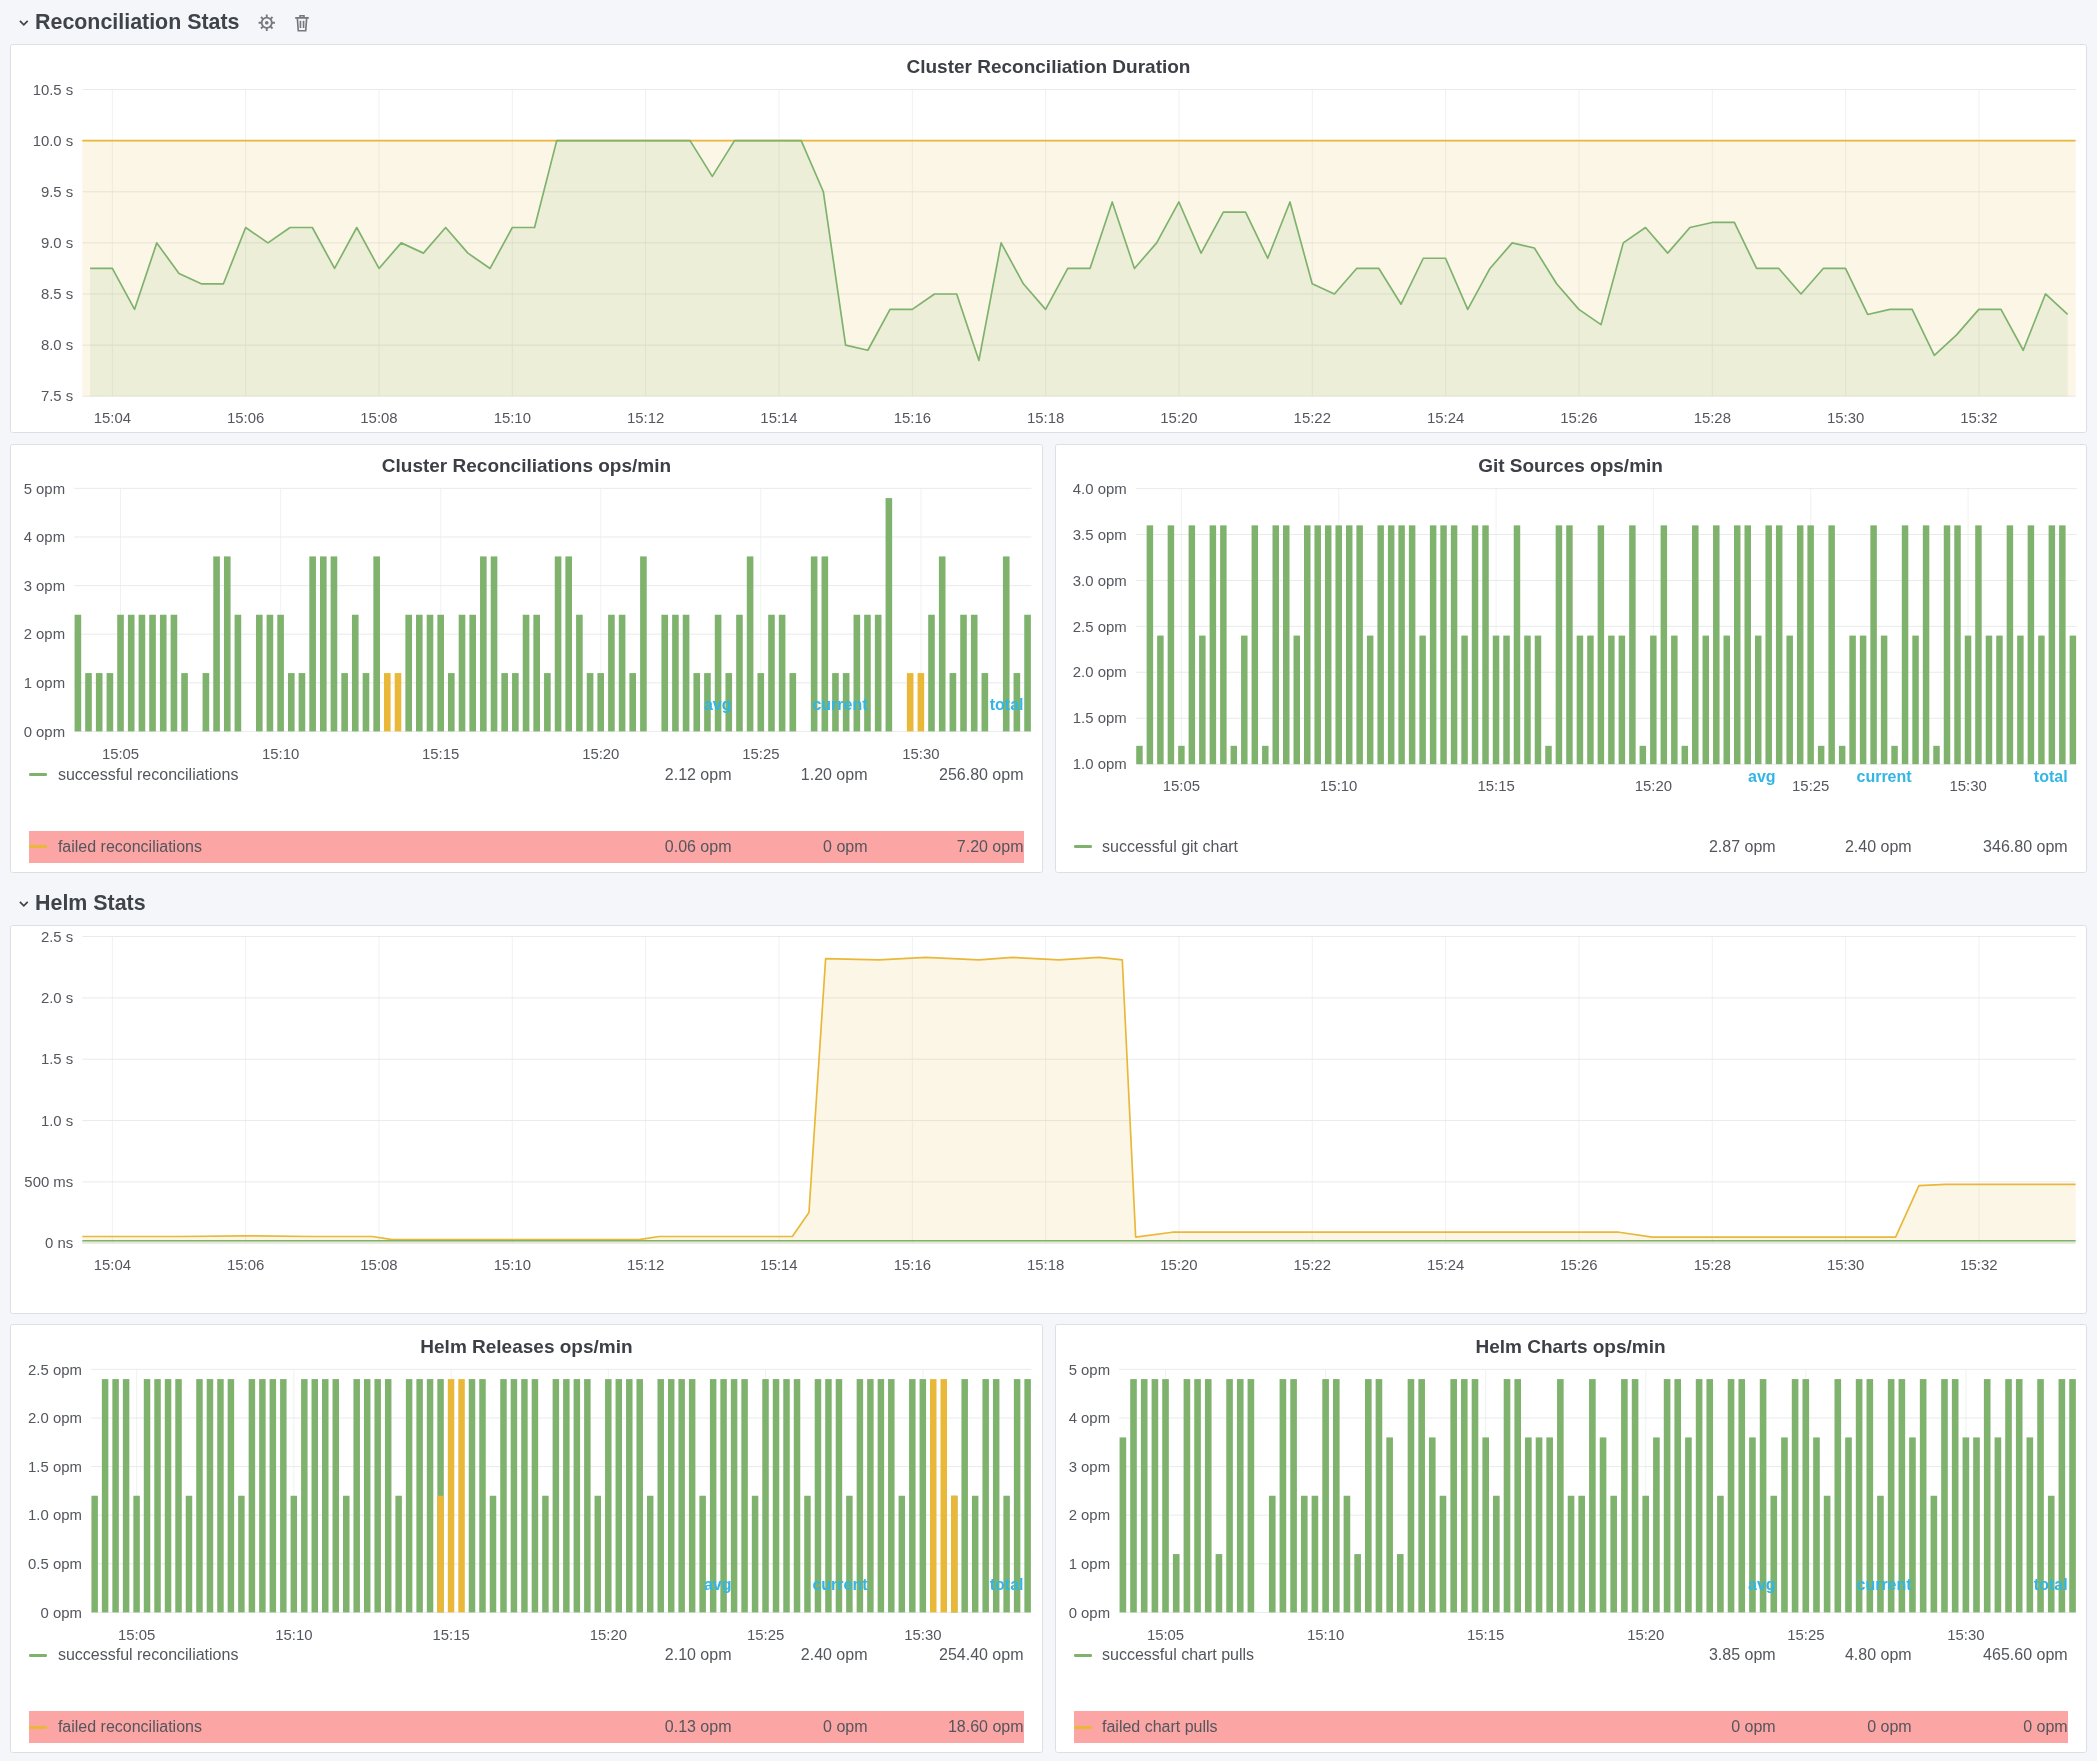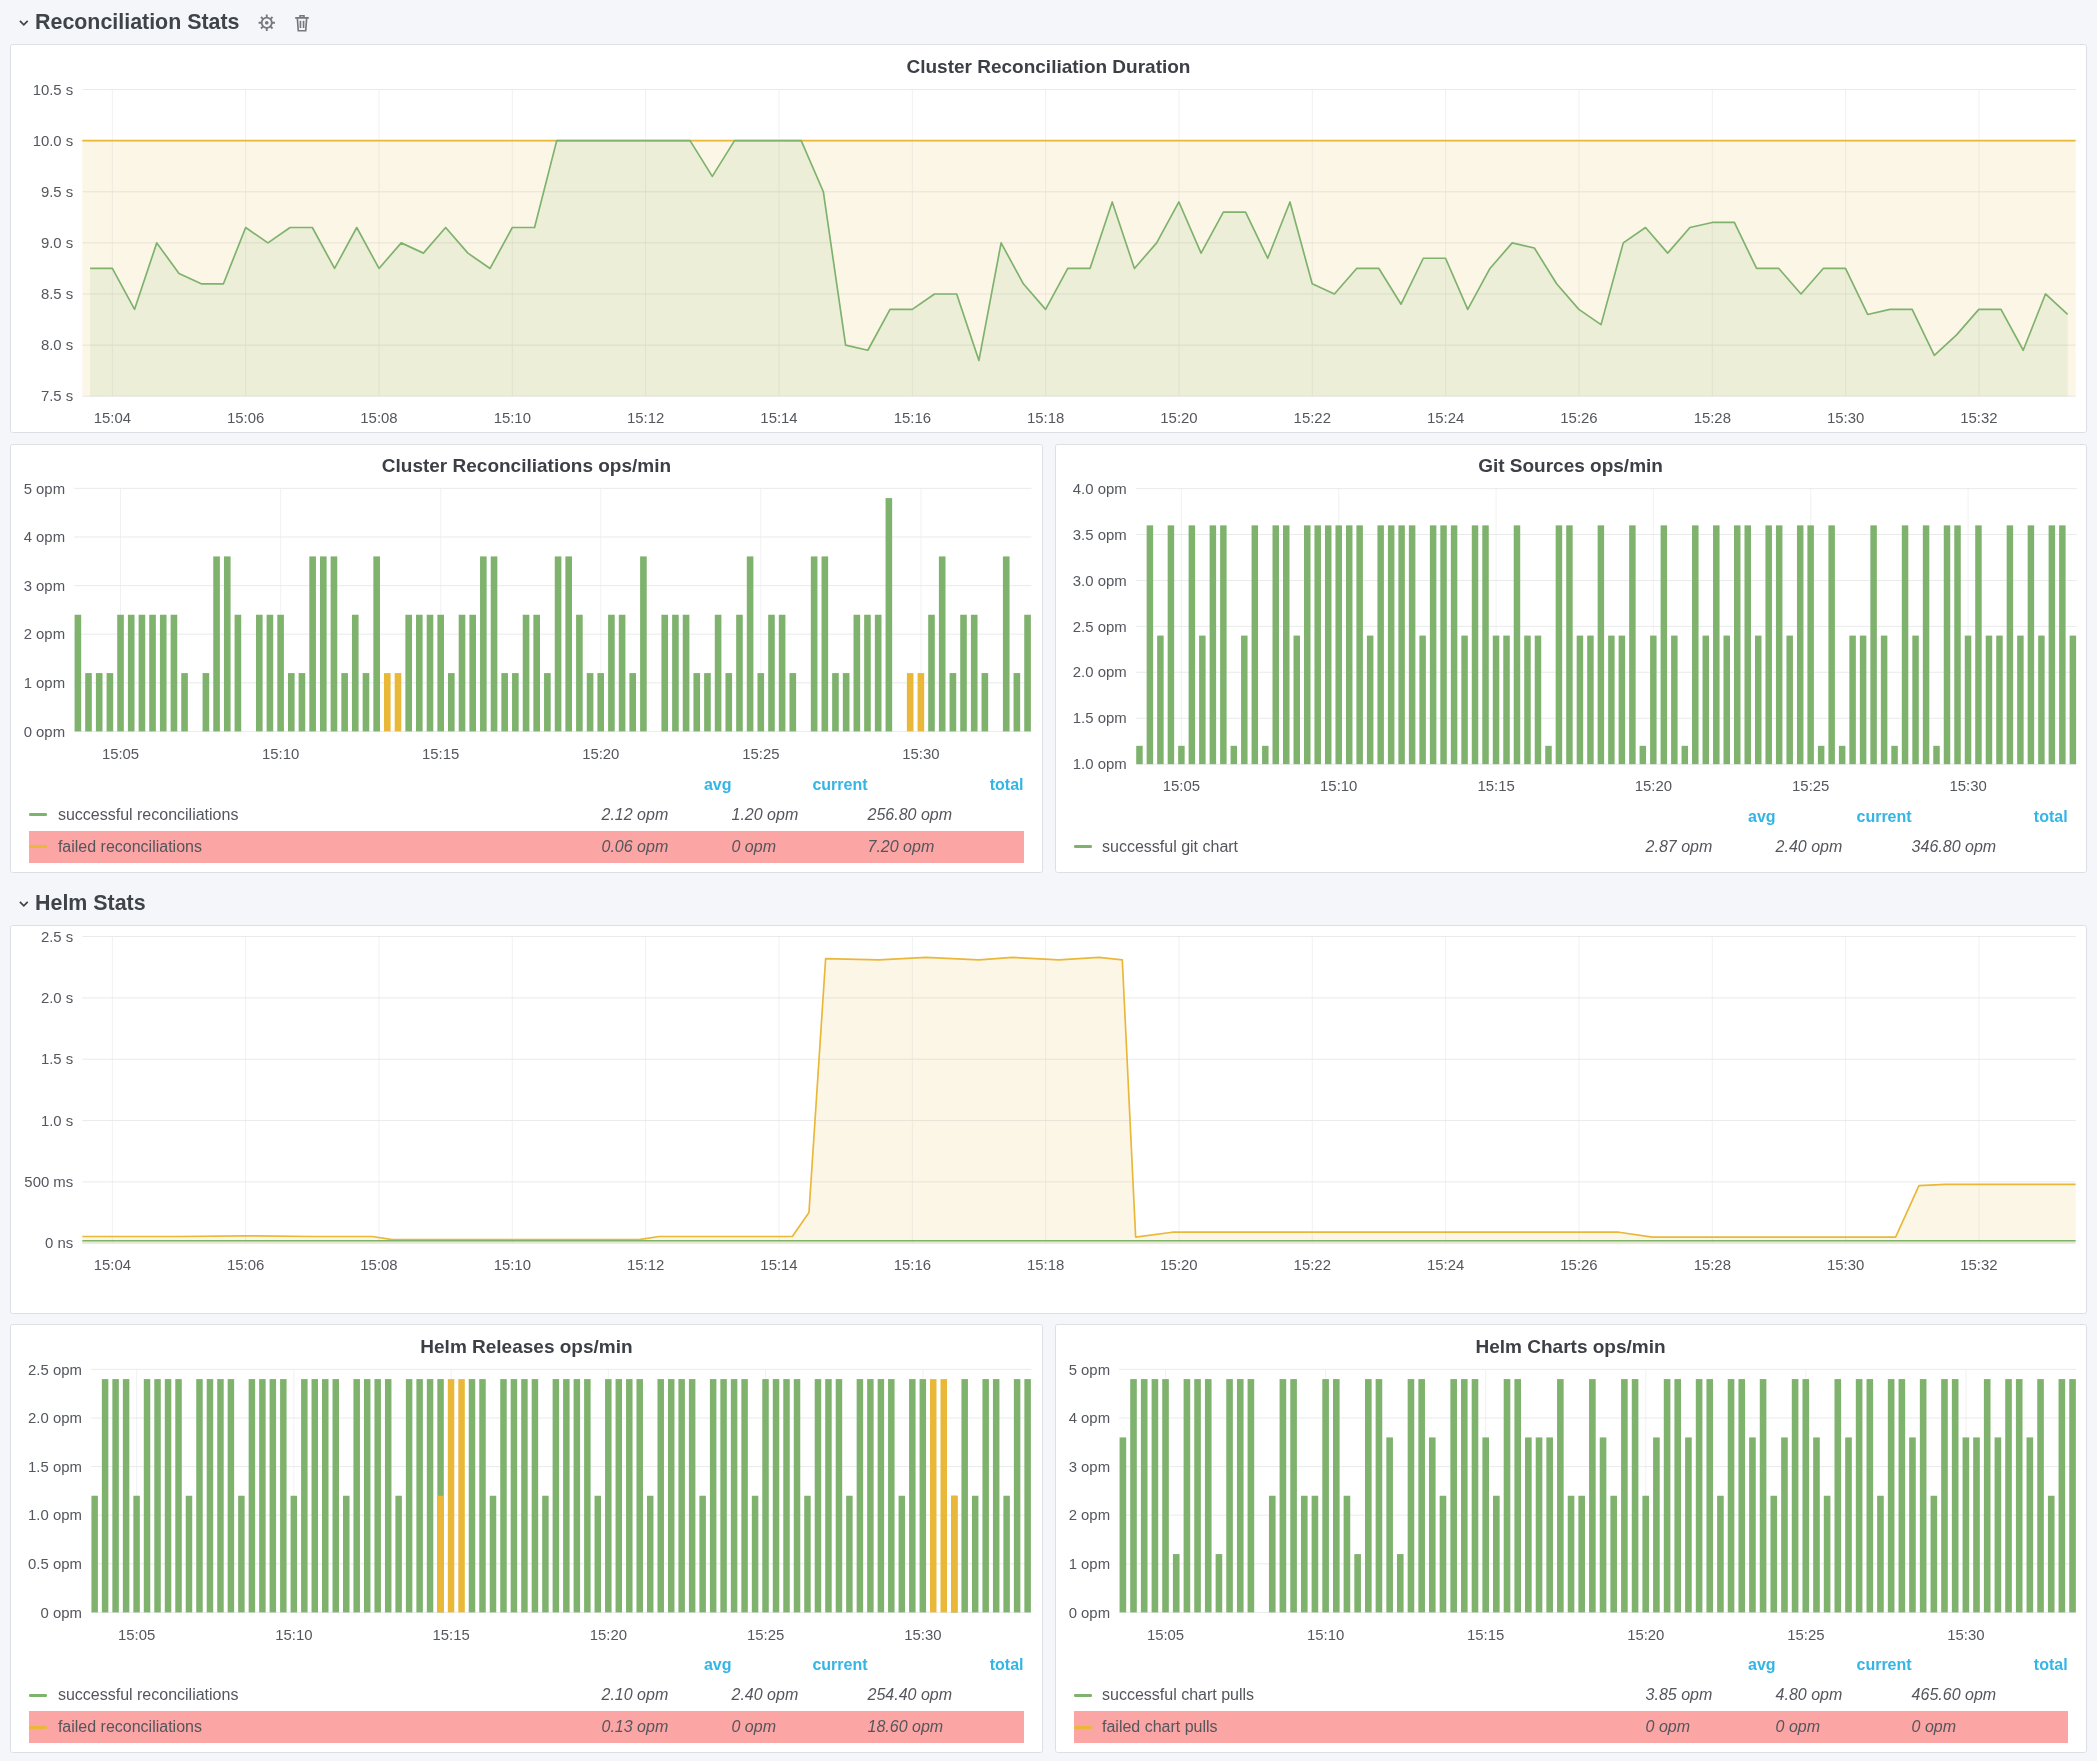--- a/index.html
+++ b/index.html
@@ -30,25 +30,26 @@
     text-align:center; font-size:19px; font-weight:bold; color:#3c3f46;
   }
   .chart { flex:1; min-height:0; }
   svg text { font-family:"Liberation Sans", sans-serif; }
   .legend { padding:1.3px 18px 9px 18px; font-size:16px; color:#53565c; }
   .lrow {
     display:grid;
     grid-template-columns:28.5px 1fr 130px 136px 156px;
     align-items:center;
     height:32px;
+    margin-top:40px;
   }
   .lrow.alt { background:#fca5a5; }
   .lrow .dash { width:18px; height:2.6px; border-radius:1.3px; justify-self:start; }
   .lrow .llabel { text-align:left; }
-  .lrow .lval { text-align:left;font-style:italic; }
+  .lrow .lval { text-align:right; }
   .lhead {
     display:grid;
     grid-template-columns:28.5px 1fr 130px 136px 156px;
     align-items:center;
     height:28.5px;
     font-weight:bold;
   }
   .lhead .lval { text-align:right; color:#33b5e5; cursor:pointer; }
 </style>
 </head>

